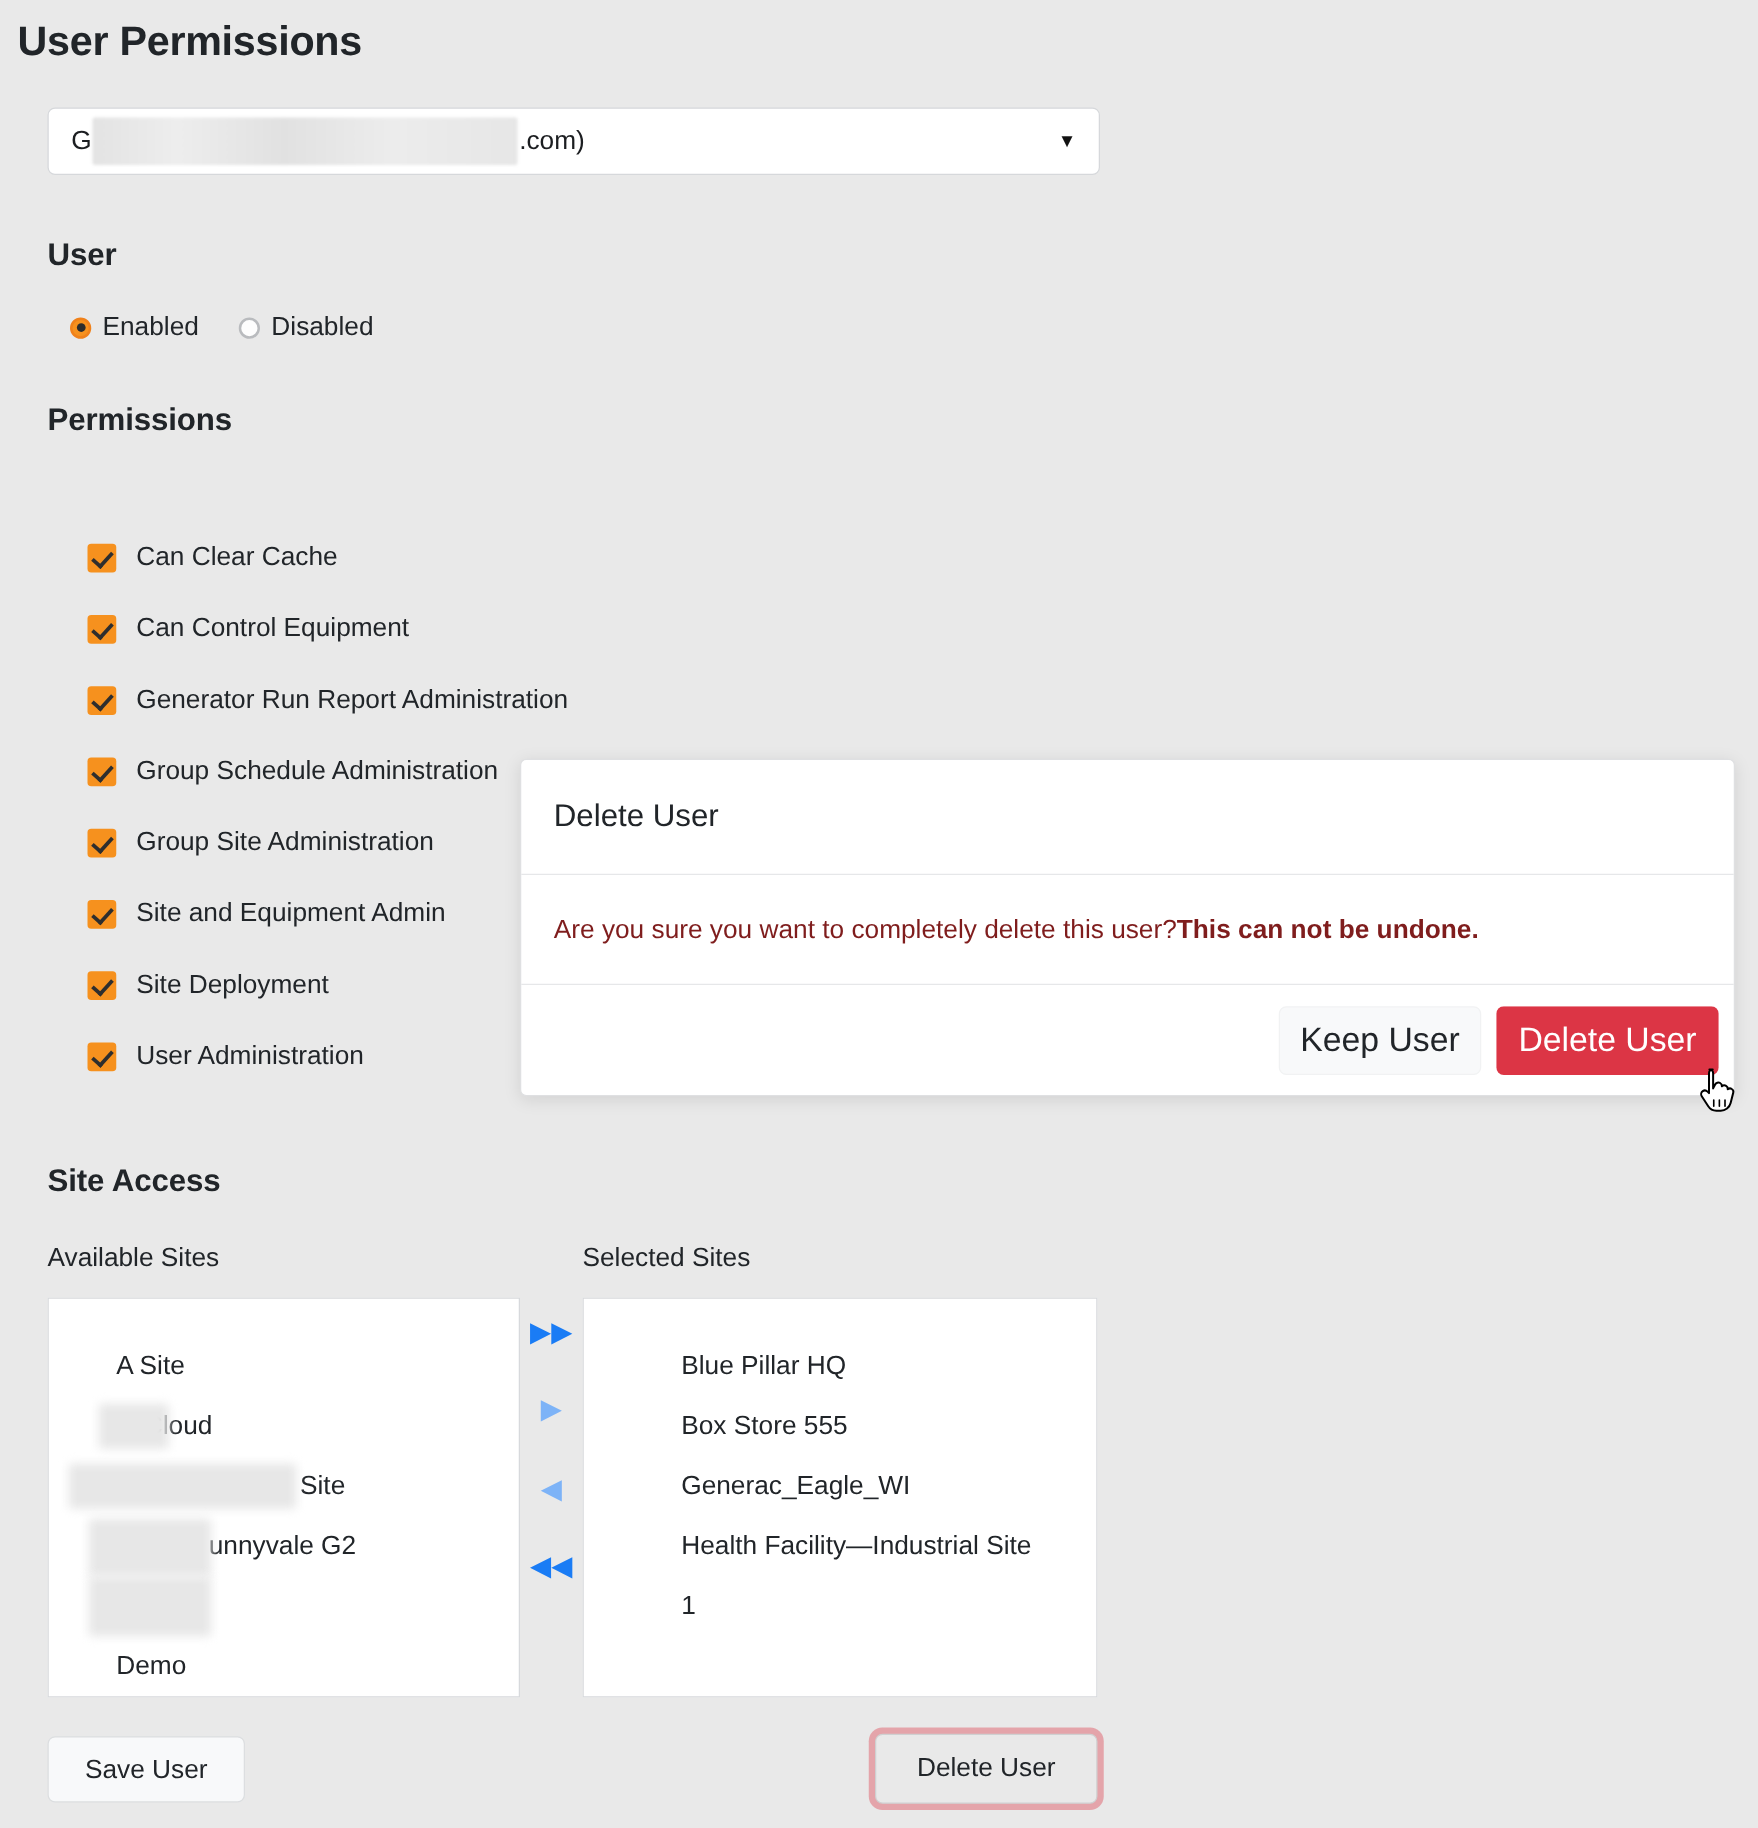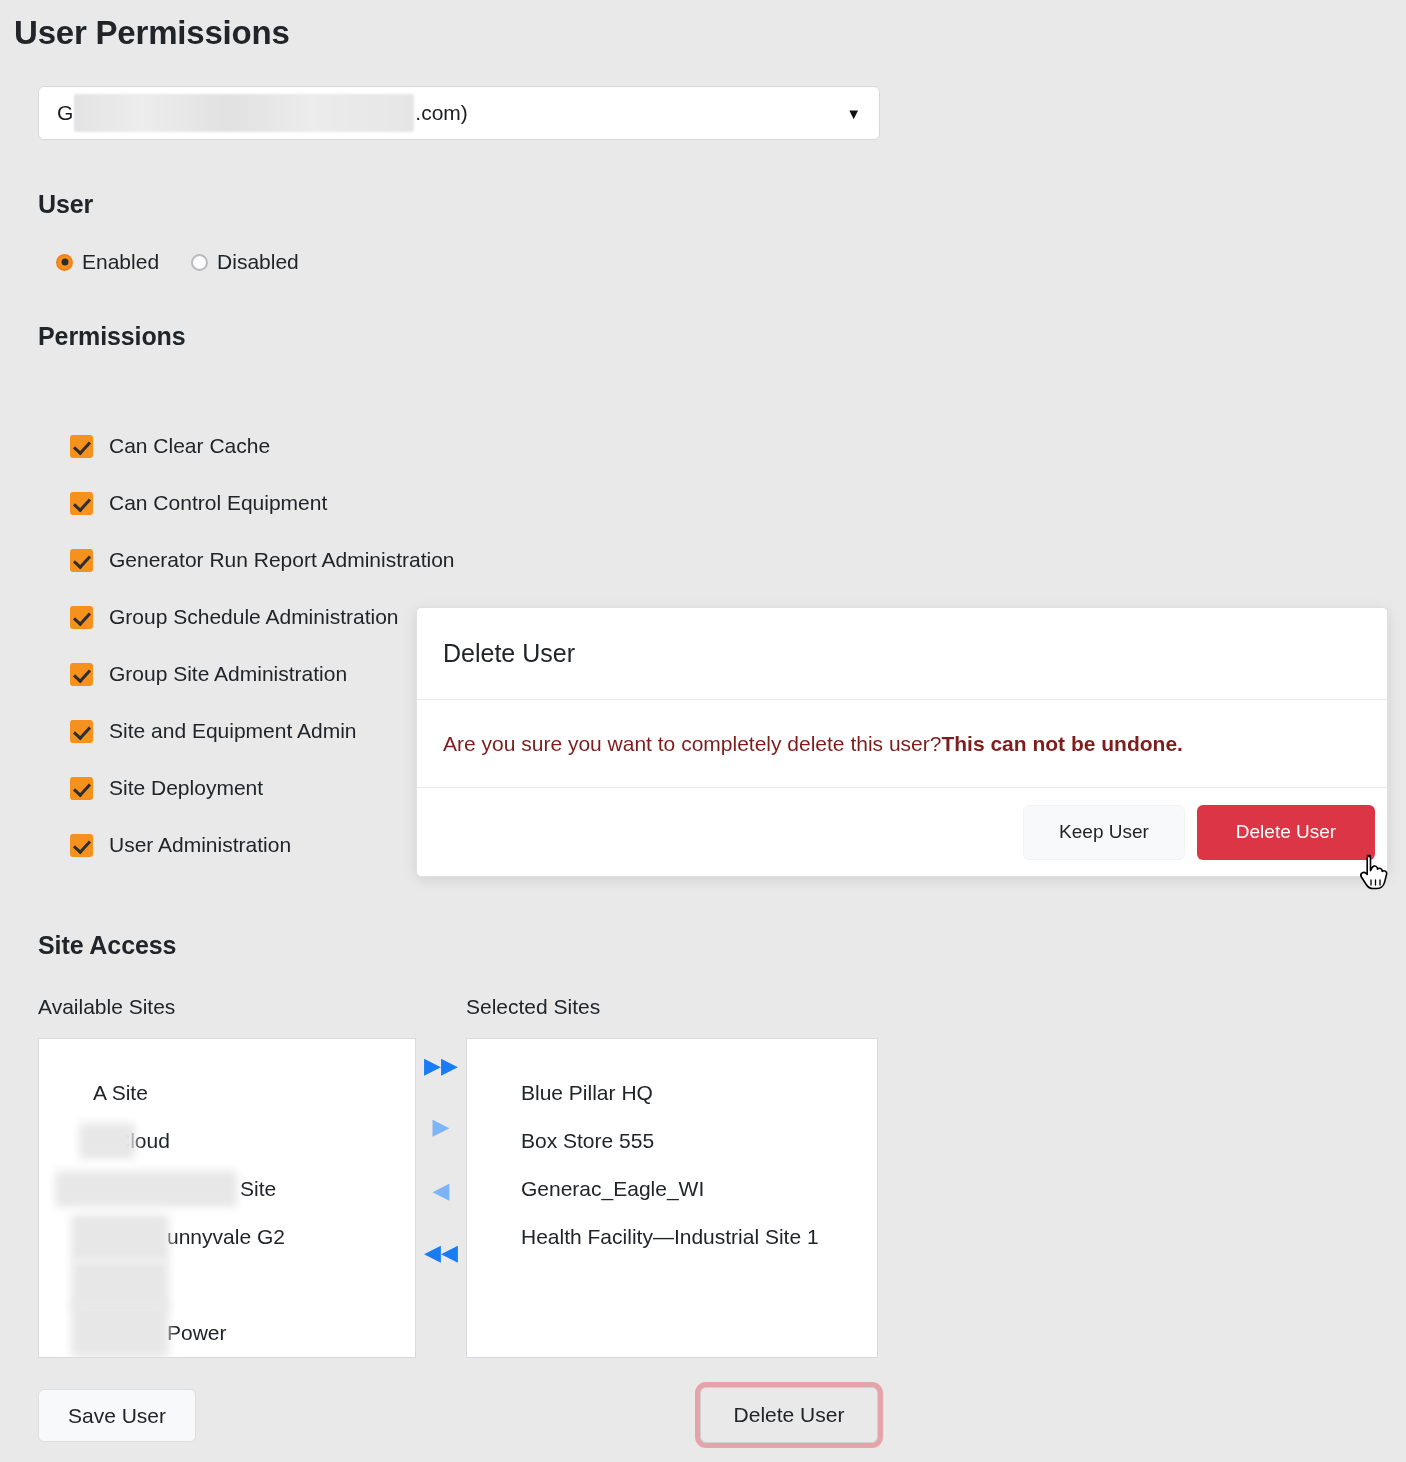--- a/index.html
+++ b/index.html
@@ -141,21 +141,21 @@
   #lbl-available { left: 38px; top: 995px; }
   #lbl-selected  { left: 466px; top: 995px; }
 
   .listbox {
     position: absolute;
     background: #ffffff;
     border: 1px solid #d7d9dc;
     overflow: hidden;
   }
   #box-available { left: 38px; top: 1038px; width: 378px; height: 320px; }
-  #box-selected  { left: 466px; top: 1038px; width: 412px; height: 320px; }
+  #box-selected  { left: 466px; top: 1038px; width: 412px; height: 320px; padding-left: 24px; }
 
   .listbox ul { list-style: none; margin: 16px; padding: 14px 0 0 0; }
   .listbox li {
     font-size: 21px;
     color: #212529;
     padding: 0 0 0 38px;
     height: 48px;
     line-height: 48px;
     white-space: nowrap;
     position: relative;
@@ -244,21 +244,21 @@
   .modal-body b { font-weight: bold; }
   .modal-footer {
     height: 88px;
     display: flex;
     align-items: center;
     justify-content: flex-end;
     gap: 12px;
     padding: 0 12px 0 26px;
   }
   .modal-btn {
-    font-size: 19px;
+    font-size: 27px;
     border-radius: 6px;
     border: 1px solid transparent;
     display: flex;
     align-items: center;
     justify-content: center;
     cursor: pointer;
     font-family: "Liberation Sans", sans-serif;
   }
   #modal-keep-user {
     width: 162px; height: 55px;
@@ -365,24 +365,20 @@
         <span class="li-redact" style="left:0px; top:6px; width:182px; height:36px;"></span>
         <span> Site</span>
       </li>
       <li style="padding-left:112px;">
         <span class="li-redact" style="left:16px; top:2px; width:98px; height:46px;"></span>
         <span>unnyvale G2</span>
       </li>
       <li style="padding-left:112px;">
         <span class="li-redact" style="left:16px; top:0px; width:98px; height:48px;"></span>
         <span></span>
-      </li>
-      <li style="padding-left:112px;">
-        <span class="li-redact" style="left:16px; top:-6px; width:98px; height:54px;"></span>
-        <span> Power</span>
       </li>
       <li>
         <span>Demo</span>
       </li>
     </ul>
   </div>
 
   <div class="arrow-col">
     <div class="arrow-btn" id="arr-all-right">▶▶</div>
     <div class="arrow-btn muted" id="arr-right">▶</div>

